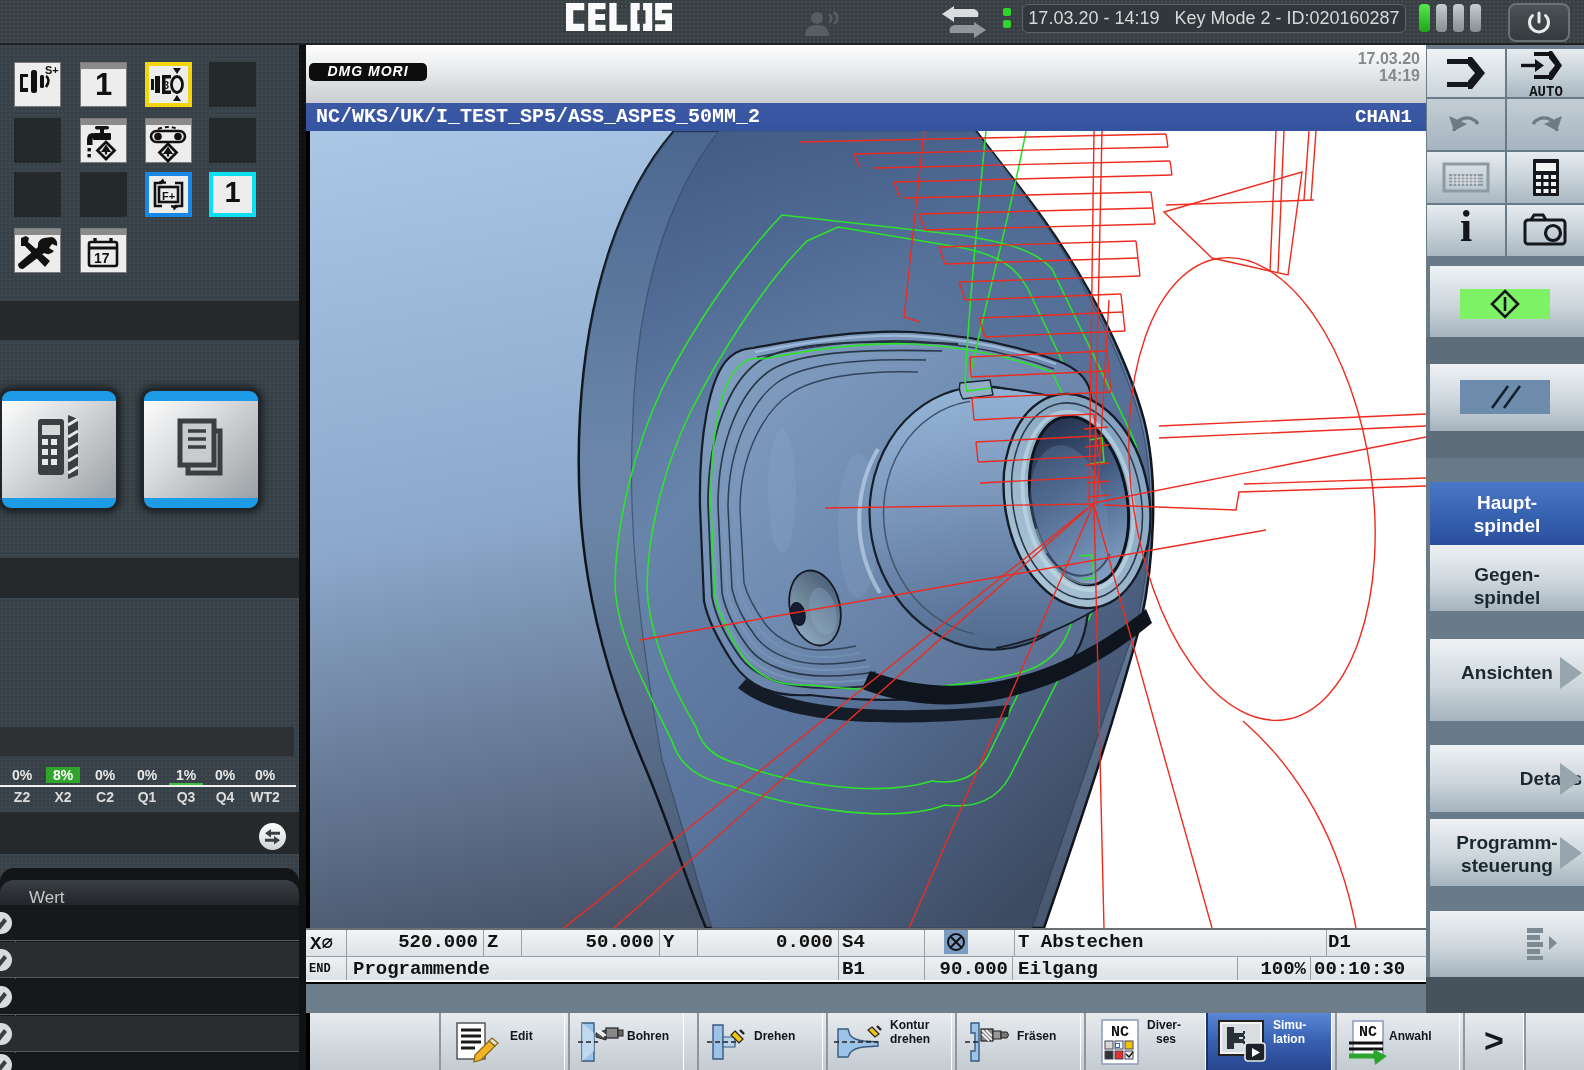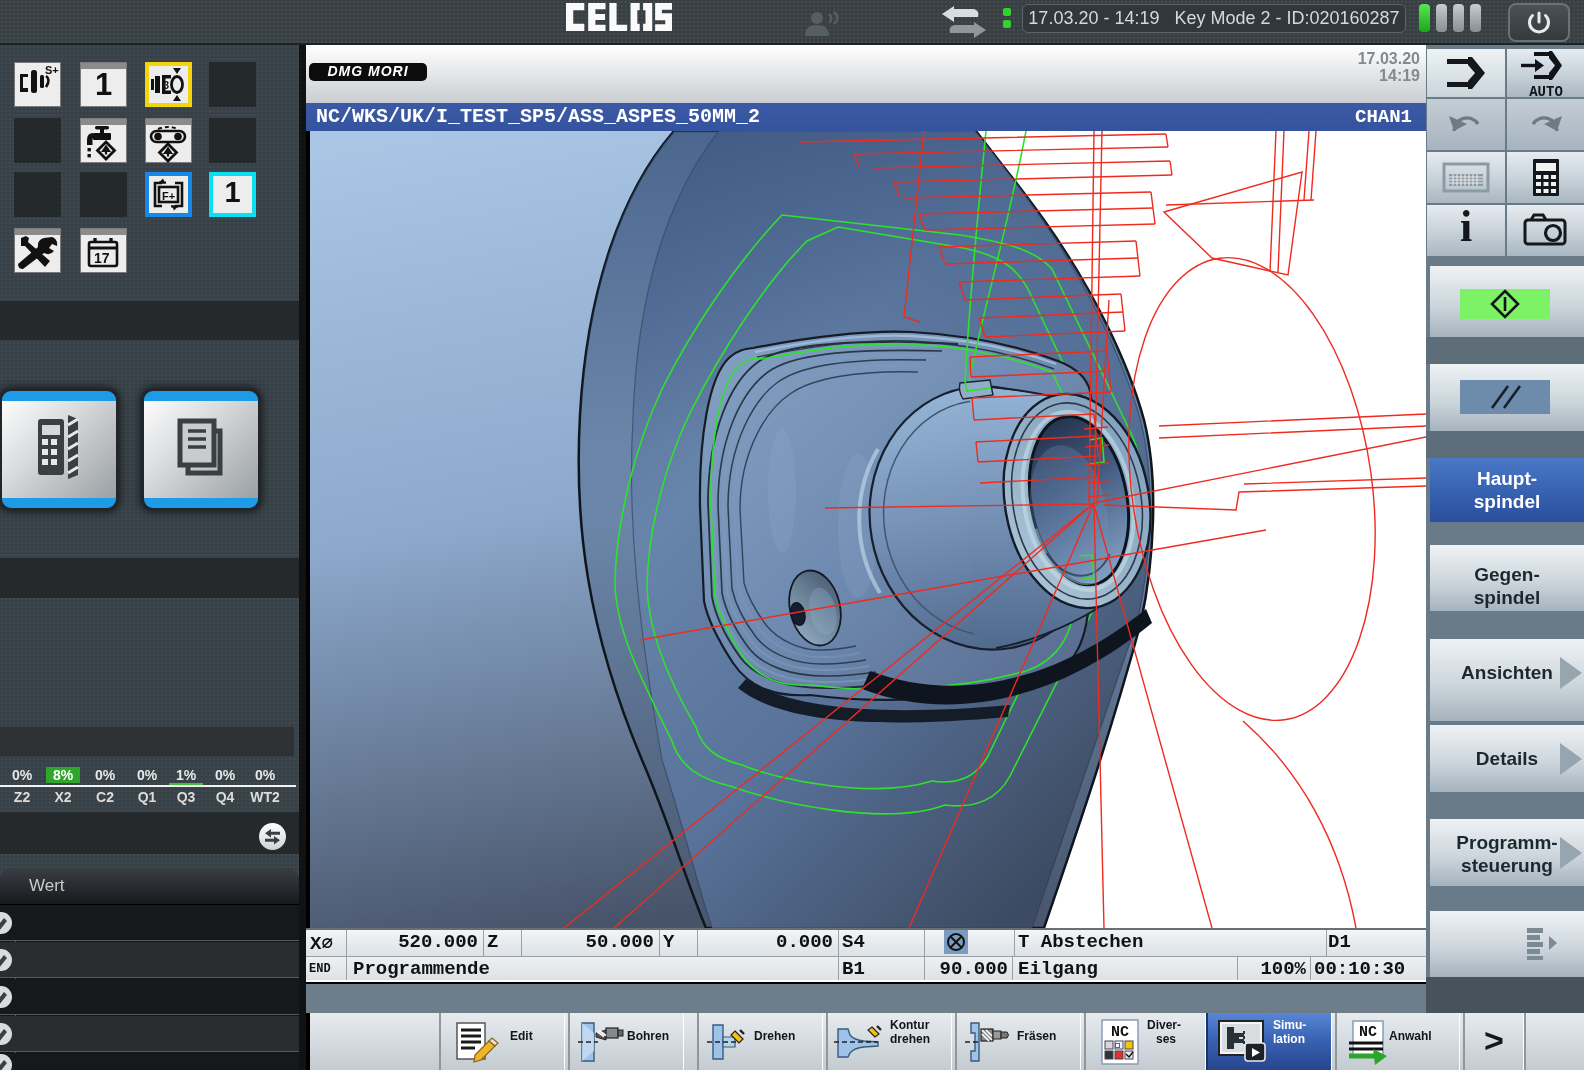--- a/index.html
+++ b/index.html
@@ -241,21 +241,21 @@
   <div style="position:absolute;left:259px;top:778px;width:27px;height:27px;border-radius:50%;background:linear-gradient(#ffffff,#cfd3d6);">
     <svg width="27" height="27" viewBox="0 0 27 27">
         <g fill="#3a3f42">
           <path d="M12 6 l-6 4.2 l6 4.2 v-2.7 h9 v-3 h-9 z"></path>
           <path d="M15 13 l6 4.2 l-6 4.2 v-2.7 h-9 v-3 h9 z"></path>
         </g>
       </svg>
   </div>
 
   <div style="position:absolute;left:0;top:823px;width:299px;height:202px;background:#141516;border-radius:14px 14px 0 0;">
-    <div style="position:absolute;left:0;top:0;width:100%;height:37px;background:linear-gradient(#3a3f45,#17191c);border-radius:14px 14px 0 0;border-bottom:1px solid #000;">
+    <div style="position:absolute;left:0;top:12px;width:100%;height:37px;background:linear-gradient(#3a3f45,#17191c);border-radius:14px 14px 0 0;border-bottom:1px solid #000;">
       <span style="position:absolute;left:29px;top:8px;font-size:17px;color:#c9c9c9;">Wert</span>
       </div>
     <div style="position:absolute;left:15px;top:37px;width:1px;height:165px;background:#5a5c5e;"></div>
     <div style="position:absolute;left:0;top:37px;width:299px;height:36px;background:#17181a;border-bottom:1px solid #57595b;"></div>
     <div style="position:absolute;left:0;top:74px;width:299px;height:36px;background:#2a2c2e;border-bottom:1px solid #57595b;"></div>
     <div style="position:absolute;left:0;top:111px;width:299px;height:36px;background:#17181a;border-bottom:1px solid #57595b;"></div>
     <div style="position:absolute;left:0;top:148px;width:299px;height:36px;background:#2a2c2e;border-bottom:1px solid #57595b;"></div>
     <div style="position:absolute;left:0;top:185px;width:299px;height:17px;background:#17181a;"></div>
     <svg style="position:absolute;left:-9px;top:37px;" width="24" height="165" viewBox="0 0 24 165">
       <g>
@@ -733,31 +733,31 @@
 
   <div class="sbig" style="top:319px;height:67px;">
     <div style="position:absolute;left:30px;top:16px;width:90px;height:34px;background:#6d8cab;">
       <svg width="90" height="34" viewBox="0 0 90 34">
           <path d="M32 28 l16 -22 M44 28 l16 -22" stroke="#14202c" stroke-width="2.6"></path>
         </svg>
     </div>
   </div>
   <div style="position:absolute;left:0;top:386px;width:158px;height:27px;background:#5d6d7a;"></div>
 
-  <div class="sbig" style="top:413px;height:64px;background:linear-gradient(#4a77c6 0%,#3763b2 50%,#2a4f9c 100%);">
+  <div class="sbig" style="top:437px;height:64px;background:linear-gradient(#4a77c6 0%,#3763b2 50%,#2a4f9c 100%);">
     <div class="slabel" style="top:9px;color:#fff;">Haupt‑<br>spindel</div>
   </div>
   <div class="sbig" style="top:500px;height:66px;">
     <div class="slabel" style="top:10px;margin-top:8px;">Gegen‑<br>spindel</div>
   </div>
   <div class="sbig" style="top:594px;height:82px;">
     <div class="slabel" style="top:22px;">Ansichten</div>
     <div class="tri" style="top:18px;"></div>
   </div>
-  <div class="sbig" style="top:680px;height:67px;">
+  <div class="sbig" style="top:700px;height:67px;padding-left:44px;">
     <div class="slabel" style="top:22px;">Details</div>
     <div class="tri" style="top:18px;"></div>
   </div>
   <div class="sbig" style="top:774px;height:67px;">
     <div class="tri" style="top:18px;"></div>
     <div class="slabel" style="top:12px;">Programm‑<br>steuerung</div>
   </div>
   <div class="sbig" style="top:866px;height:66px;">
     <svg style="position:absolute;left:95px;top:17px;" width="40" height="32" viewBox="0 0 40 32">
       <g fill="#7c8a94">

